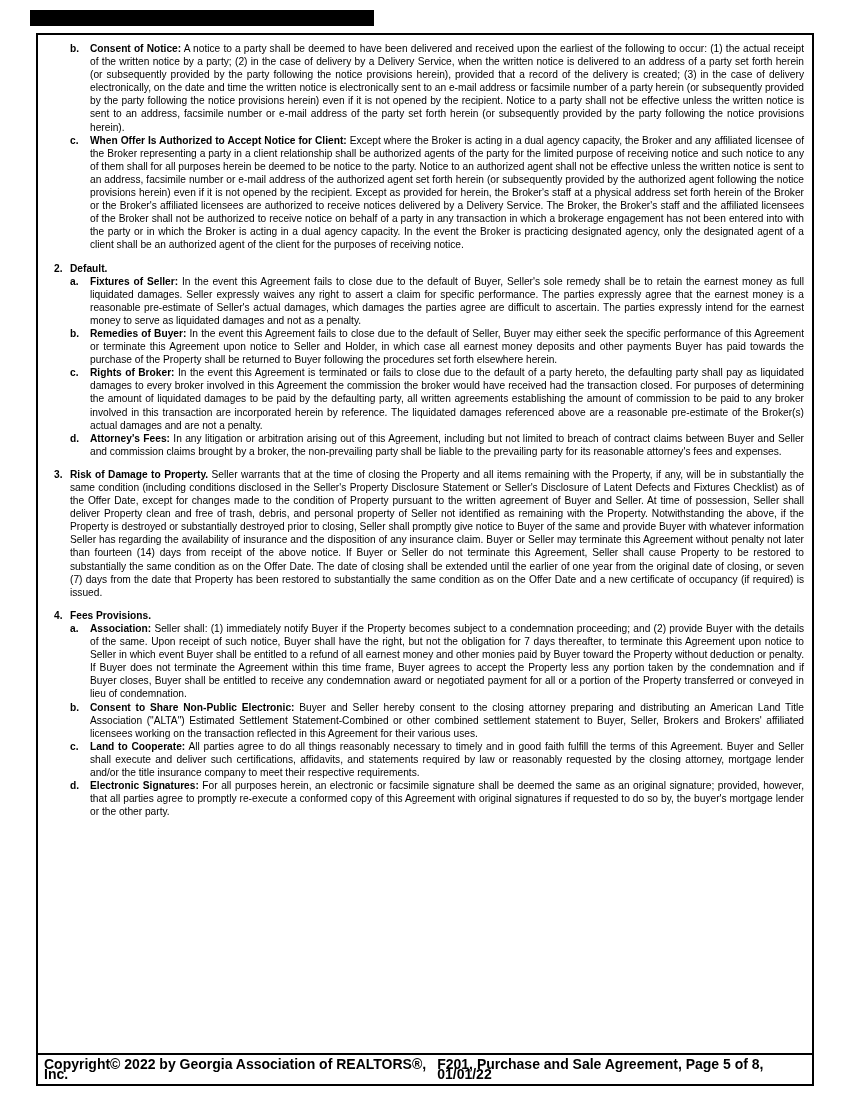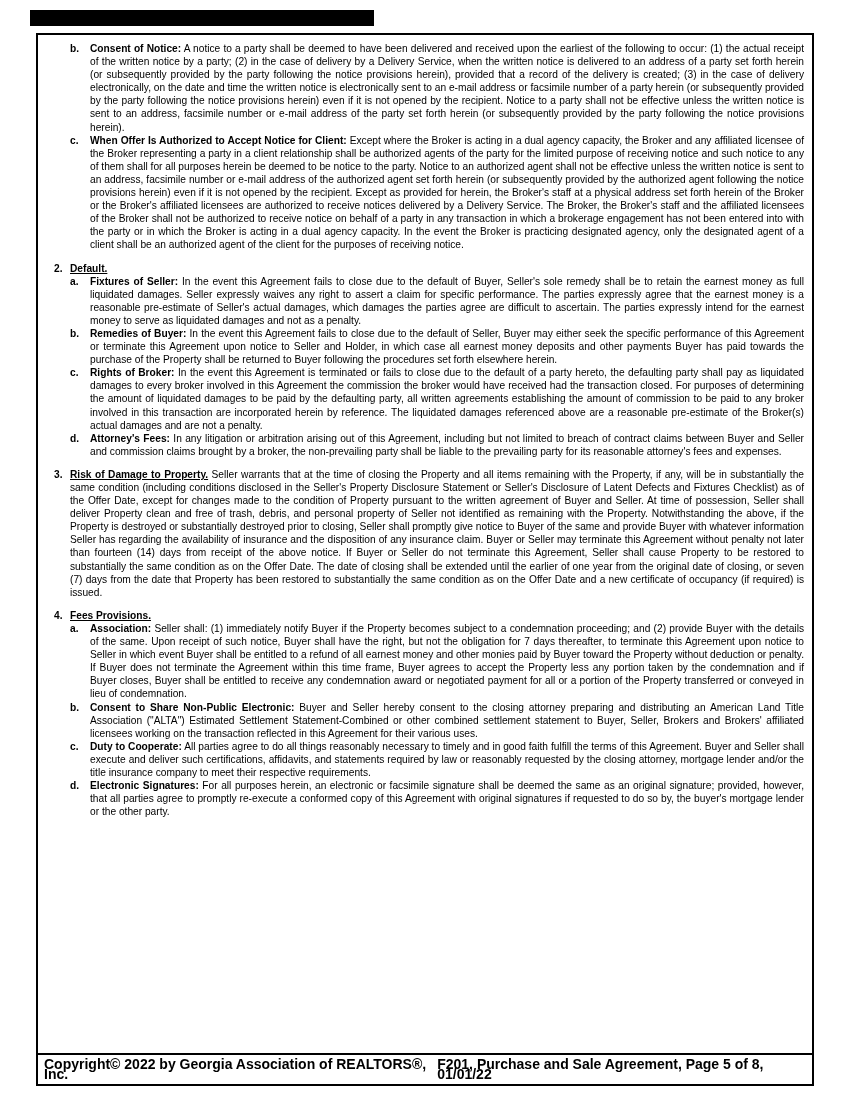--- a/index.html
+++ b/index.html
@@ -35,21 +35,21 @@
   .para {
     position: relative;
     text-align: justify;
   }
   .para.main { padding-left: 16px; }
   .para.main > .marker { position: absolute; left: 0; top: 0; }
   .para.sub { padding-left: 36px; }
   .para.sub > .marker { position: absolute; left: 16px; top: 0; }
   .section-gap { margin-top: 10px; }
   .bold { font-weight: bold; }
-  .underline { text-decoration: underline; }
+  .underline { }
   .footer {
     flex: 0 0 auto;
     border-top: 2px solid #000;
     display: flex;
     justify-content: space-between;
     align-items: flex-end;
     padding: 4px 6px 5px 6px;
     font-size: 14px;
     font-weight: bold;
     line-height: 10px;
@@ -122,21 +122,21 @@
     </div>
 
     <div class="para sub">
       <span class="marker bold">b.</span>
       <span class="bold">Consent to Share Non-Public Electronic:</span>
       <span>Buyer and Seller hereby consent to the closing attorney preparing and distributing an American Land Title Association ("ALTA") Estimated Settlement Statement-Combined or other combined settlement statement to Buyer, Seller, Brokers and Brokers' affiliated licensees working on the transaction reflected in this Agreement for their various uses.</span>
     </div>
 
     <div class="para sub">
       <span class="marker bold">c.</span>
-      <span class="bold">Duty to Cooperate:</span>
+      <span class="bold">Land to Cooperate:</span>
       <span>All parties agree to do all things reasonably necessary to timely and in good faith fulfill the terms of this Agreement. Buyer and Seller shall execute and deliver such certifications, affidavits, and statements required by law or reasonably requested by the closing attorney, mortgage lender and/or the title insurance company to meet their respective requirements.</span>
     </div>
 
     <div class="para sub">
       <span class="marker bold">d.</span>
       <span class="bold">Electronic Signatures:</span>
       <span>For all purposes herein, an electronic or facsimile signature shall be deemed the same as an original signature; provided, however, that all parties agree to promptly re-execute a conformed copy of this Agreement with original signatures if requested to do so by, the buyer's mortgage lender or the other party.</span>
     </div>
 
   </div>

